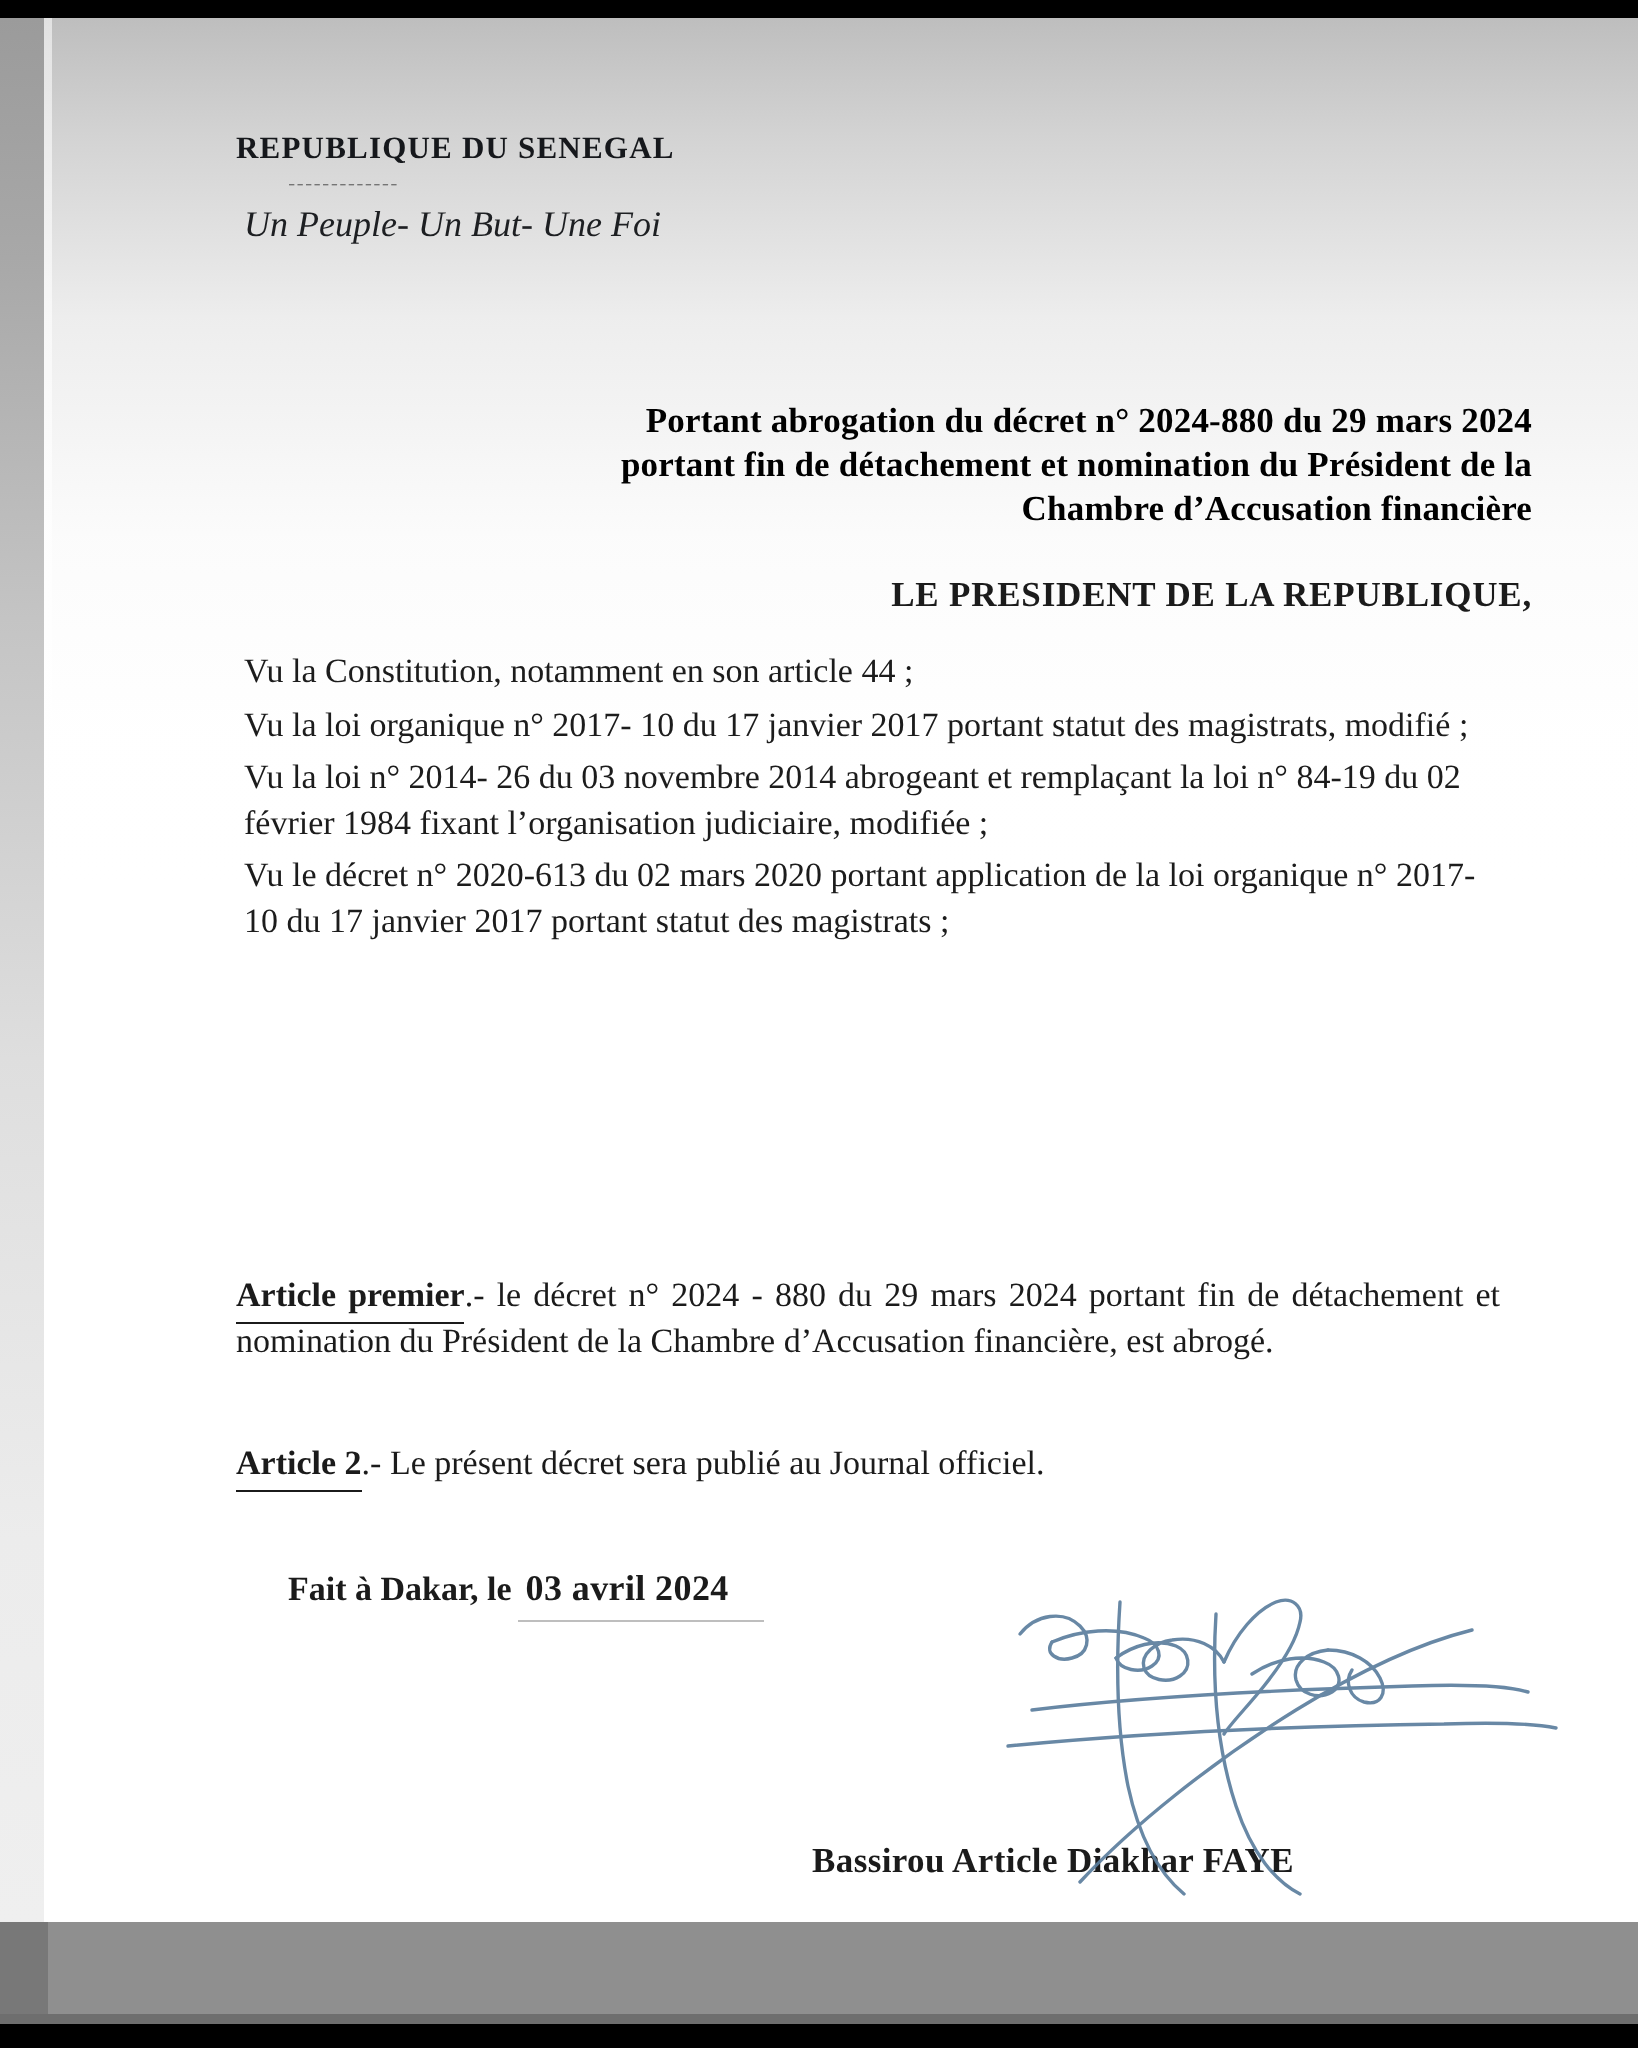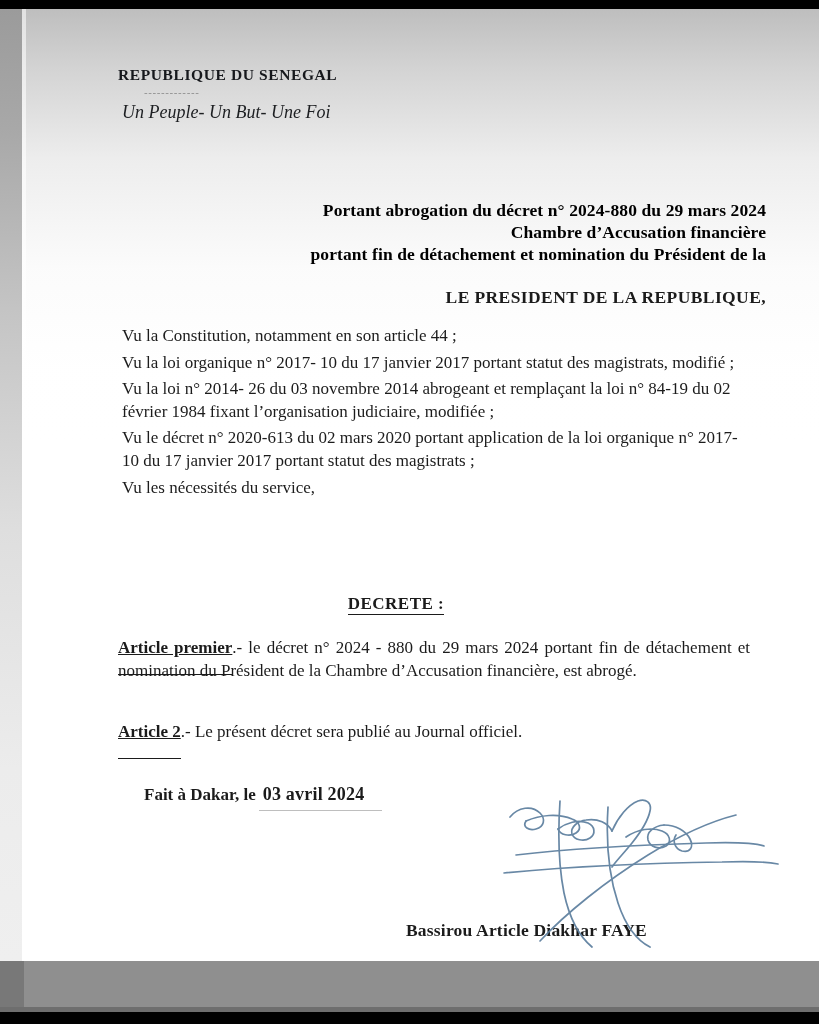--- a/index.html
+++ b/index.html
@@ -208,22 +208,21 @@
   }
   .art2 {
     left: 92px; top: 712px;
     width: 632px;
     font-size: 17px;
     line-height: 22.6px;
   }
   .art-head {
     font-weight: bold;
     border-bottom: 1.5px solid #1b1b1b;
-    padding-bottom: 17px;
-    text-decoration: underline;
+    padding-bottom: 4px;
   }
 
   
   .dateline {
     left: 118px; top: 775px;
     font-size: 17px;
     font-weight: bold;
   }
   .date-value {
     display: inline-block;
@@ -275,37 +274,33 @@
 
       <div class="blk letterhead">REPUBLIQUE DU SENEGAL</div>
 
       <div class="blk dashline">-------------</div>
 
       <div class="blk motto">Un Peuple- Un But- Une Foi</div>
 
 
       <div class="title-sub">
         <div>Portant abrogation du décret n° 2024-880 du 29 mars 2024</div>
+        <div>portant fin de détachement et nomination du Président de la</div>
         <div>Chambre d’Accusation financière</div>
-        <div>portant fin de détachement et nomination du Président de la</div>
       </div>
 
       <div class="blk president-line">LE PRESIDENT DE LA REPUBLIQUE,</div>
 
       <div class="blk recitals">
         <p>Vu la Constitution, notamment en son article 44 ;</p>
         <p>Vu la loi organique n° 2017- 10 du 17 janvier 2017 portant statut des magistrats, modifié ;</p>
         <p>Vu la loi n° 2014- 26 du 03 novembre 2014 abrogeant et remplaçant la loi n° 84-19 du 02 février 1984 fixant l’organisation judiciaire, modifiée ;</p>
         <p>Vu le décret n° 2020-613 du 02 mars 2020 portant application de la loi organique n° 2017-10 du 17 janvier 2017 portant statut des magistrats ;</p>
-        <p>Vu les nécessités du service,</p>
-      </div>
-
-      <div class="blk decrete">
-        <span>DECRETE :</span>
-      </div>
+      </div>
+
 
       <div class="blk art1">
         <span class="art-head">Article premier</span><span>.- le décret n° 2024 - 880 du 29 mars 2024 portant fin de détachement et nomination du Président de la Chambre d’Accusation financière, est abrogé.</span>
       </div>
 
       <div class="blk art2">
         <span class="art-head">Article 2</span><span>.- Le présent décret sera publié au Journal officiel.</span>
       </div>
 
       <div class="blk dateline">

